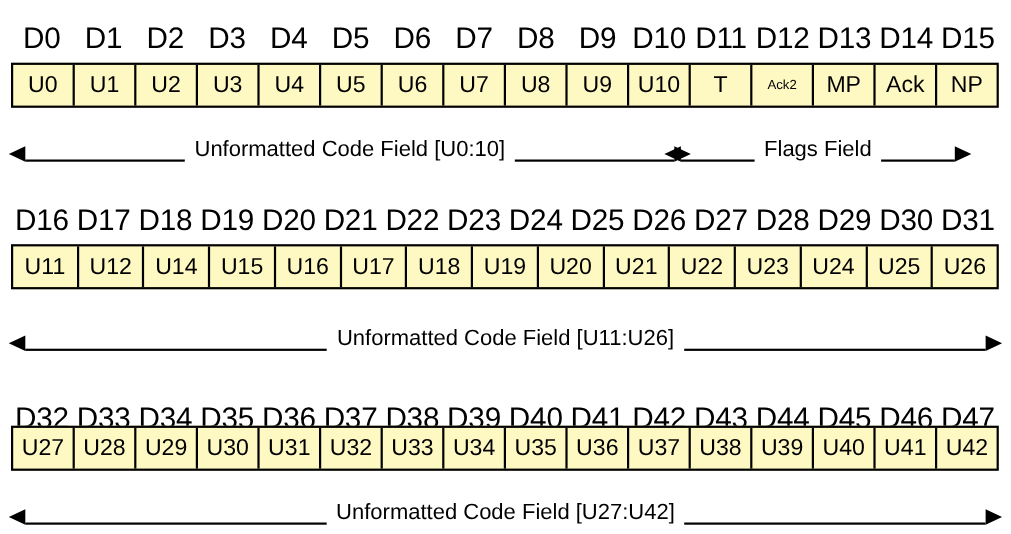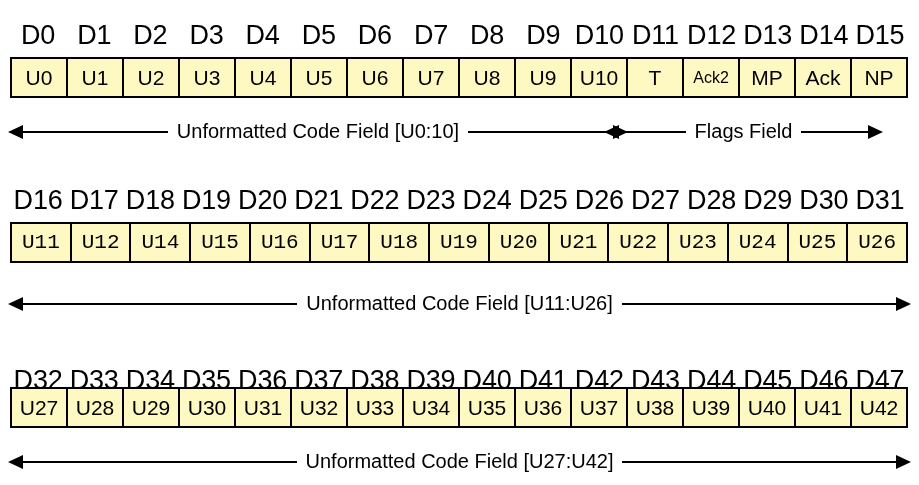--- a/index.html
+++ b/index.html
@@ -63,36 +63,36 @@
     line-height: 37px;
     border-right: 2px solid #000000;
     box-sizing: border-box;
     white-space: nowrap;
     overflow: hidden;
   }
   .cell:last-child {
     border-right: none;
   }
   .cell.small {
-    font-size: 16px;
+    font-size: 12px;
   }
 
   
   .ann-row {
     position: absolute;
     left: 0;
     width: 919px;
     height: 30px;
   }
   .arrow {
     position: absolute;
     top: 0;
     height: 30px;
     display: flex;
-    align-items: center;
+    align-items: flex-end;
   }
   
   .arrow .line {
     flex: 1 1 0;
     height: 0;
     border-top: 2px solid #000000;
   }
   .arrow .label {
     flex: 0 0 auto;
     padding: 0 9px;
@@ -186,21 +186,21 @@
         <div class="hdr-cell">D23</div>
         <div class="hdr-cell">D24</div>
         <div class="hdr-cell">D25</div>
         <div class="hdr-cell">D26</div>
         <div class="hdr-cell">D27</div>
         <div class="hdr-cell">D28</div>
         <div class="hdr-cell">D29</div>
         <div class="hdr-cell">D30</div>
         <div class="hdr-cell">D31</div>
       </div>
-      <div class="cells-row" style="top: 222px; font-family: Liberation Mono, monospace;">
+      <div class="cells-row" style="top: 222px;">
         <div class="cell">U11</div>
         <div class="cell">U12</div>
         <div class="cell">U14</div>
         <div class="cell">U15</div>
         <div class="cell">U16</div>
         <div class="cell">U17</div>
         <div class="cell">U18</div>
         <div class="cell">U19</div>
         <div class="cell">U20</div>
         <div class="cell">U21</div>

